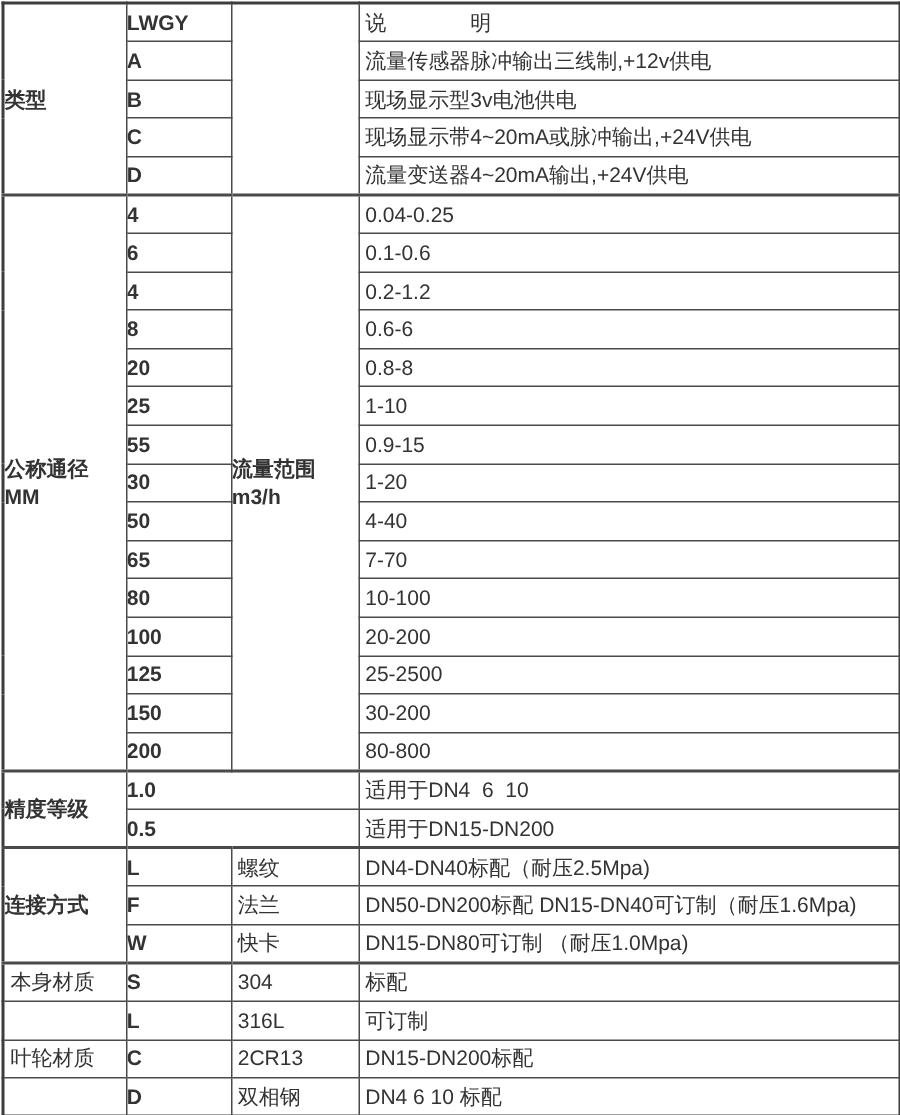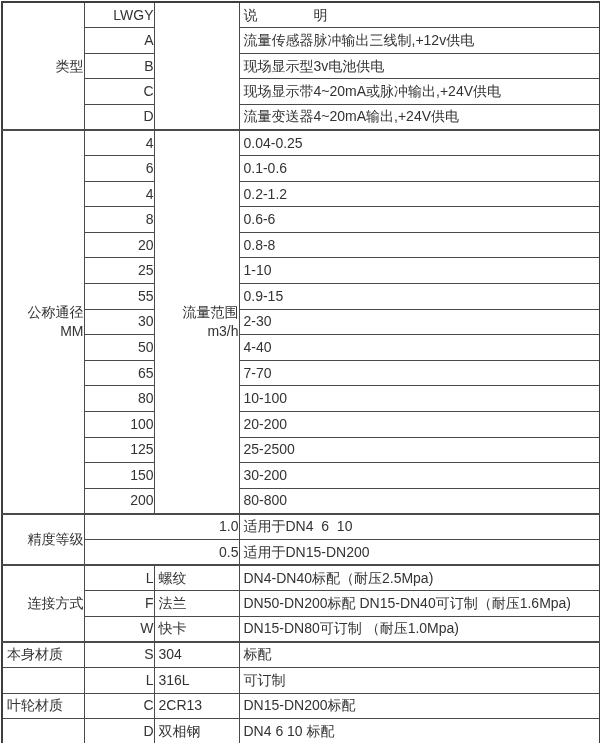--- a/index.html
+++ b/index.html
@@ -12,21 +12,21 @@
   td{
     border:1px solid #4a4a4a;
     font-size:14px;color:#333;
     white-space:pre;
     vertical-align:middle;
     padding:0 0 0 4px;
     overflow:hidden;
     line-height:1.35;
   }
   tr{height:25.6px;}
-  td.c{text-align:right;padding:0;}
+  td.c{text-align:left;padding:0;font-weight:bold;}
   tr.sec td{border-top-width:2px;}
 </style>
 </head>
 <body>
 
 <table class="spec">
   <colgroup>
     <col style="width:82px">
       <col style="width:70px">
       <col style="width:85px">
@@ -84,21 +84,21 @@
     <tr>
       <td class="c">25</td>
       <td>1-10</td>
     </tr>
     <tr>
       <td class="c">55</td>
       <td>0.9-15</td>
     </tr>
     <tr>
       <td class="c">30</td>
-      <td>2-30</td>
+      <td>1-20</td>
     </tr>
     <tr>
       <td class="c">50</td>
       <td>4-40</td>
     </tr>
     <tr>
       <td class="c">65</td>
       <td>7-70</td>
     </tr>
     <tr>

